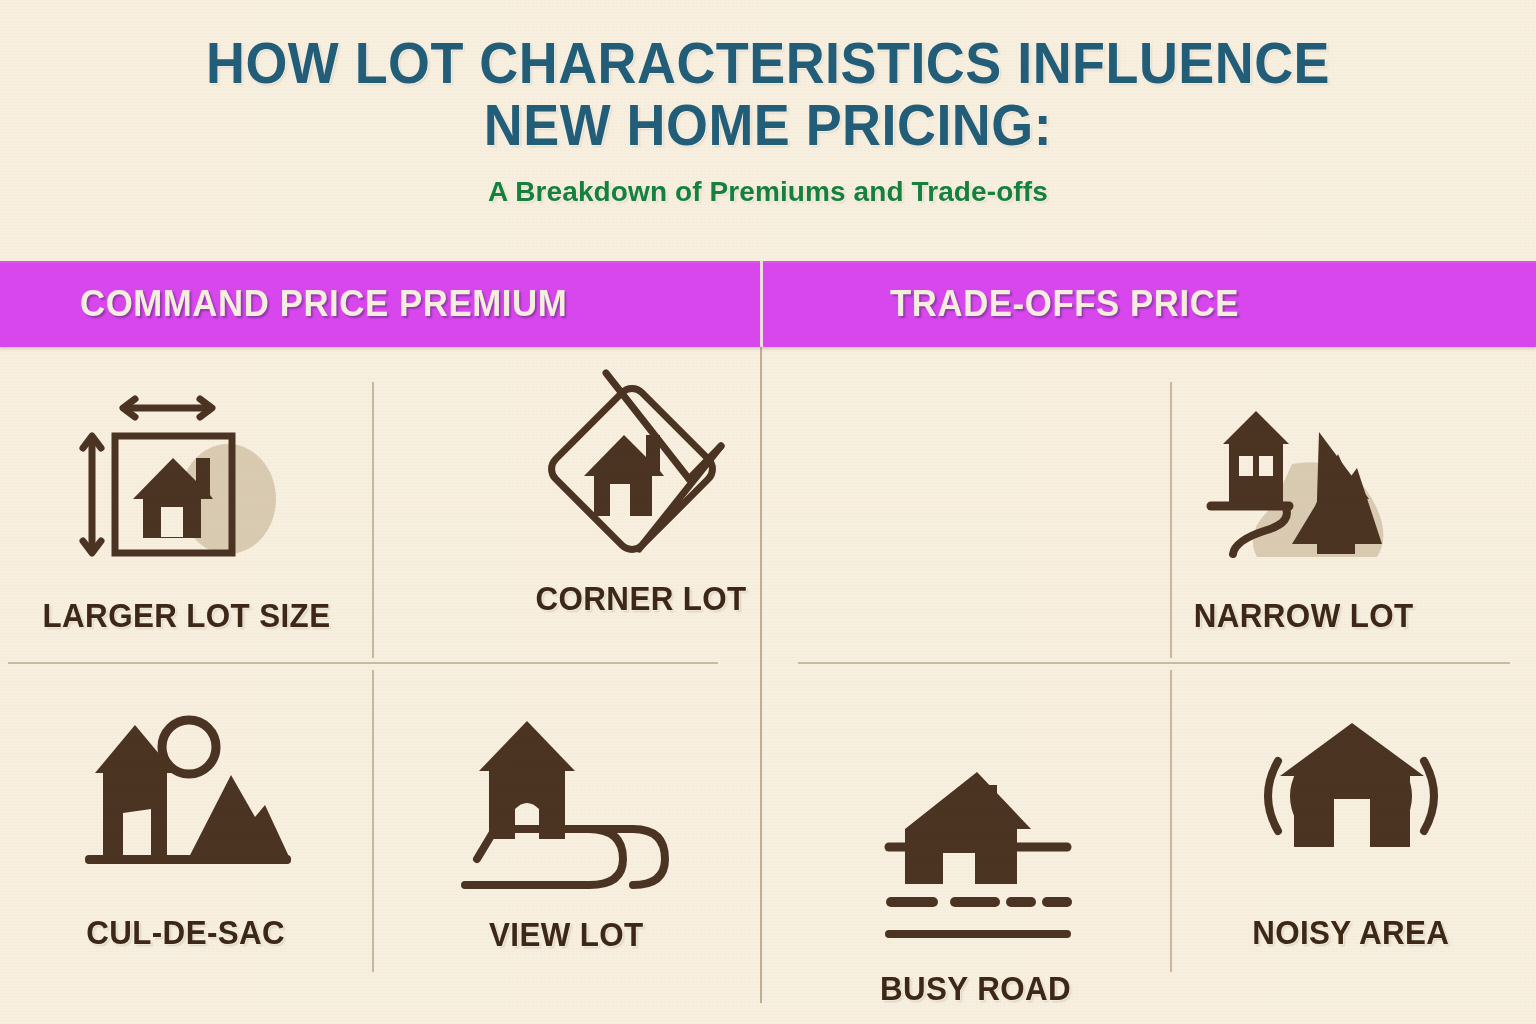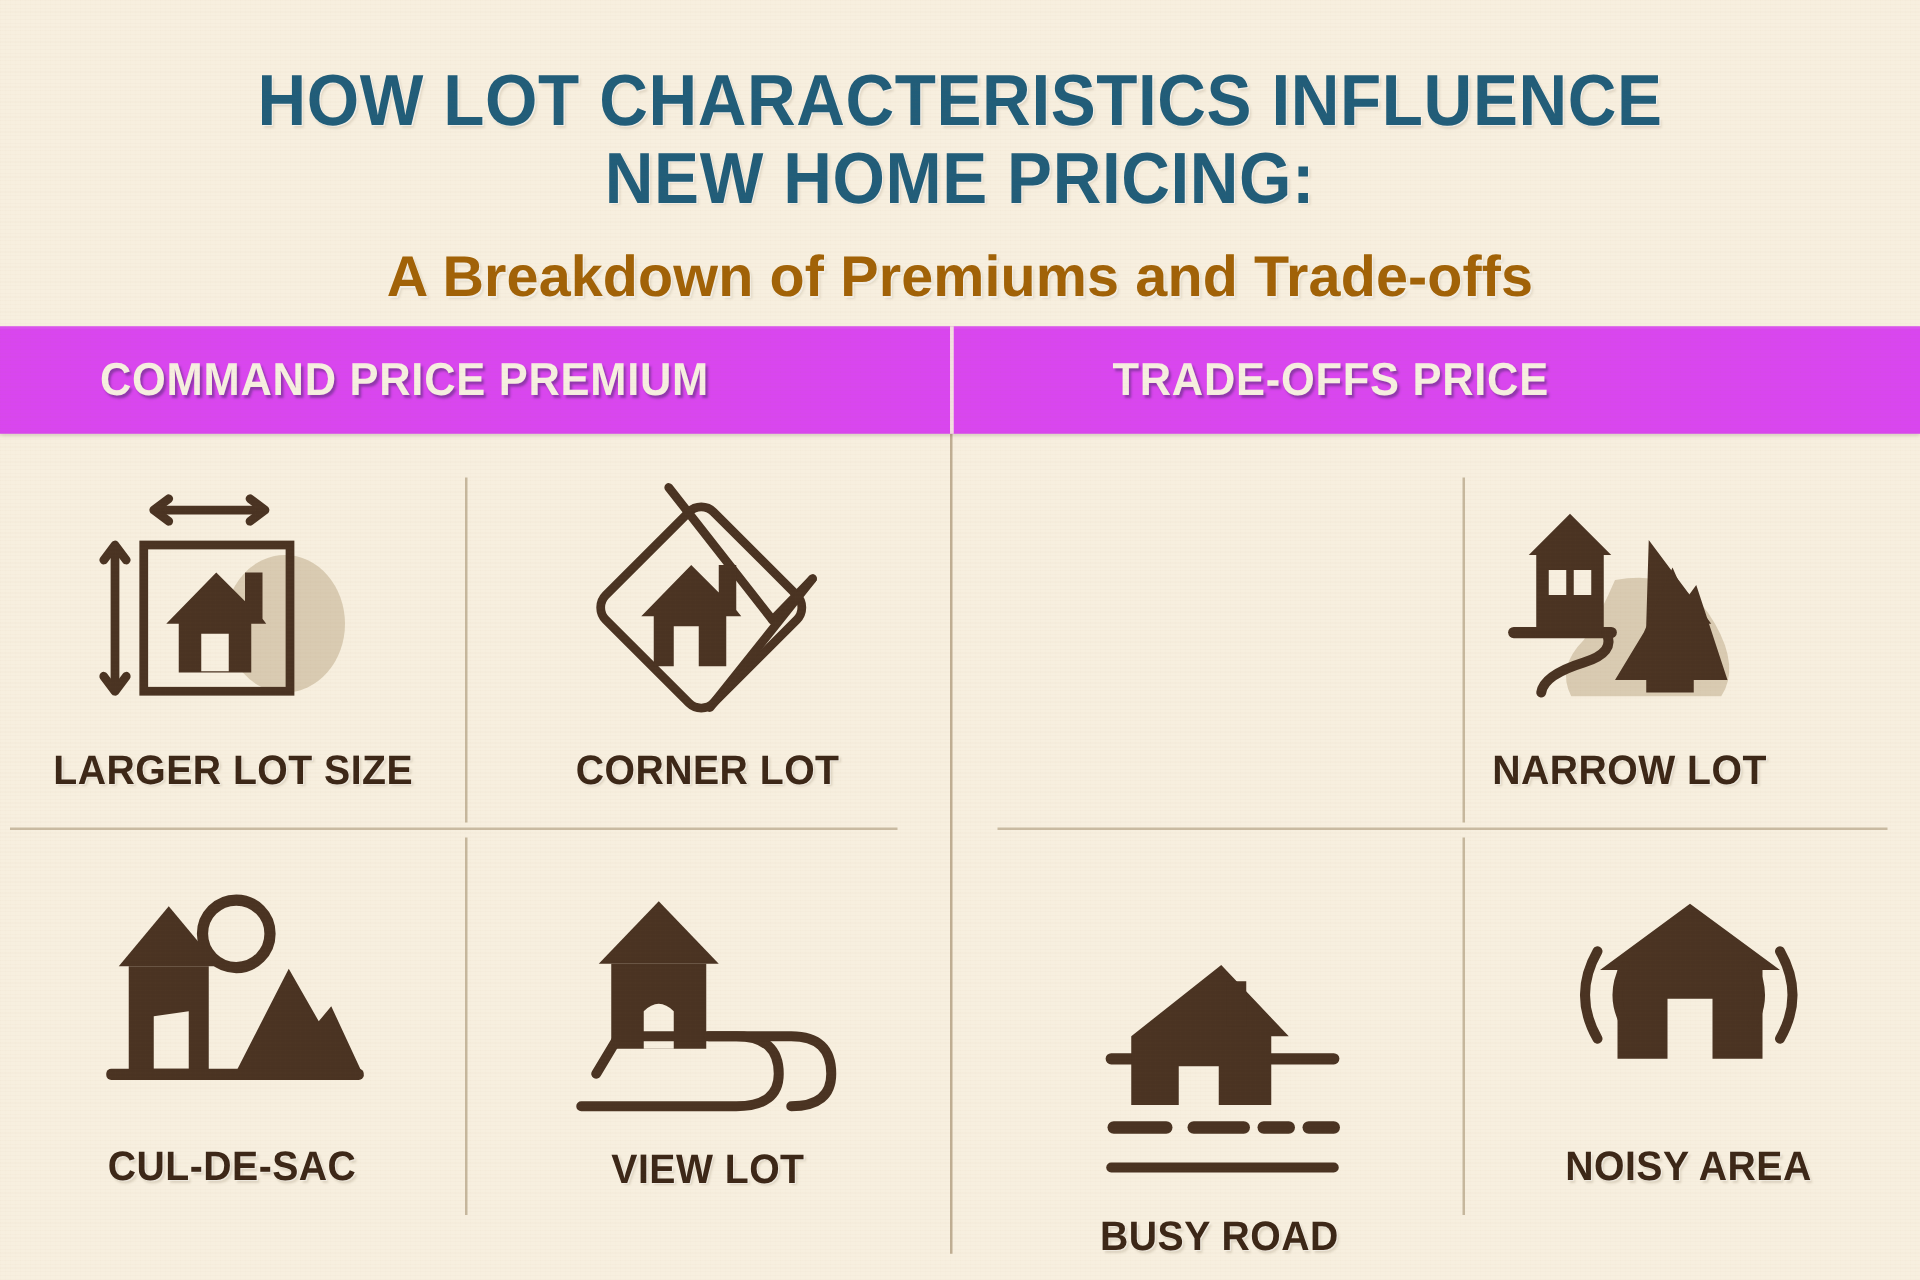--- a/index.html
+++ b/index.html
@@ -27,43 +27,42 @@
     z-index: 40;
   }
 
   
   .header {
     position: absolute;
     left: 0; top: 0;
     width: 1536px;
     height: 261px;
     text-align: center;
-    margin-top: 18px;
   }
   .title {
     margin: 0;
     padding-top: 32px;
     color: #215d79;
     font-family: "Liberation Sans Narrow", "Liberation Sans", sans-serif;
     font-weight: 700;
     font-size: 58px;
     line-height: 1.07;
     letter-spacing: 0.5px;
     text-transform: uppercase;
     transform: scaleX(0.93);
     text-shadow: 1px 1px 0 rgba(255,255,255,0.55), 2px 2px 2px rgba(90,70,40,0.13);
   }
   .title .line2 { display: block; }
   .subtitle {
     margin: 0;
     padding-top: 20px;
-    color: #a16207;
+    color: #15803d;
     font-family: "Liberation Sans", sans-serif;
     font-weight: 700;
-    font-size: 46px;
+    font-size: 28px;
     letter-spacing: 0.1px;
     text-shadow: 1px 1px 0 rgba(255,255,255,0.5), 2px 2px 2px rgba(90,70,40,0.12);
   }
 
   
   .band {
     position: absolute;
     left: 0; top: 261px;
     width: 1536px;
     height: 86px;
@@ -128,21 +127,21 @@
     font-size: 33px;
     letter-spacing: 0.4px;
     text-transform: uppercase;
     white-space: nowrap;
     transform: scaleX(0.95);
     text-shadow: 1px 1px 0 rgba(255,255,255,0.45), 2px 2px 2px rgba(90,70,40,0.16);
   }
 
   
   .c0 { left: 0;    top: 28px; }
-  .c1 { left: 380px; top: 28px; }
+  .c1 { left: 380px; top: 11px; align-items: flex-end; }
   .c2 { left: 790px; top: 28px; }
   .c3 { left: 1118px; top: 28px; }
   .c4 { left: 0;    top: 345px; }
   .c5 { left: 380px; top: 347px; }
   .c6 { left: 790px; top: 345px; justify-content: flex-end; }
   .c7 { left: 1165px; top: 345px; }
 
   
   .div-v-main {
     position: absolute;

